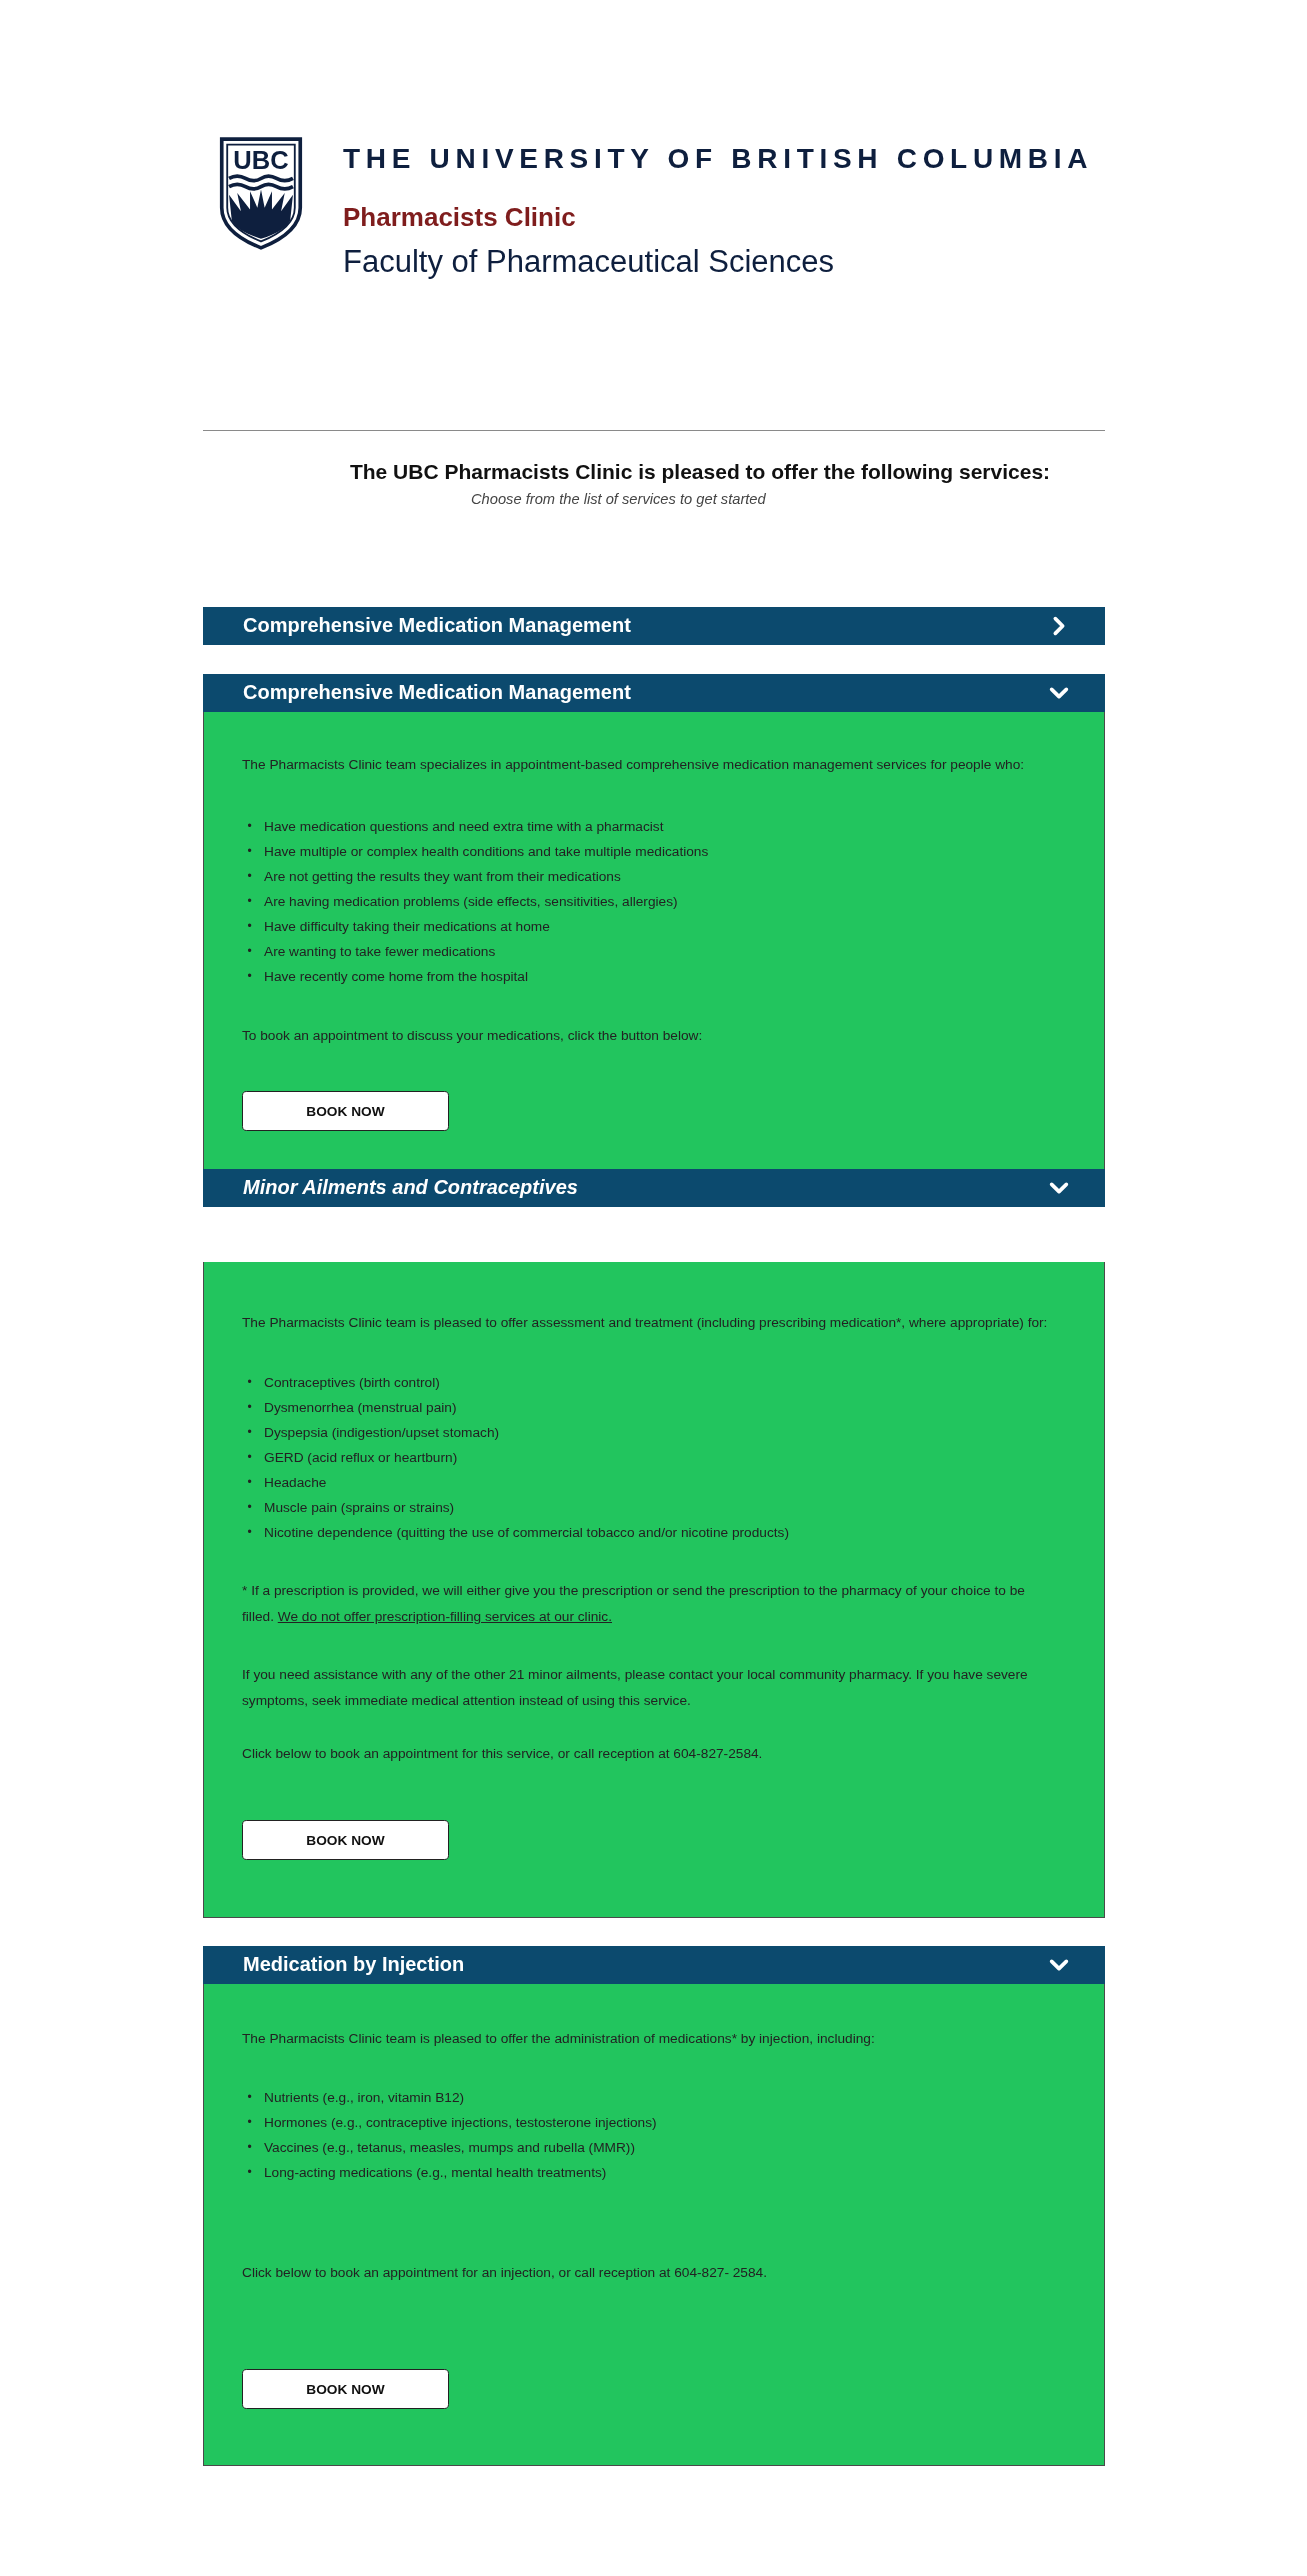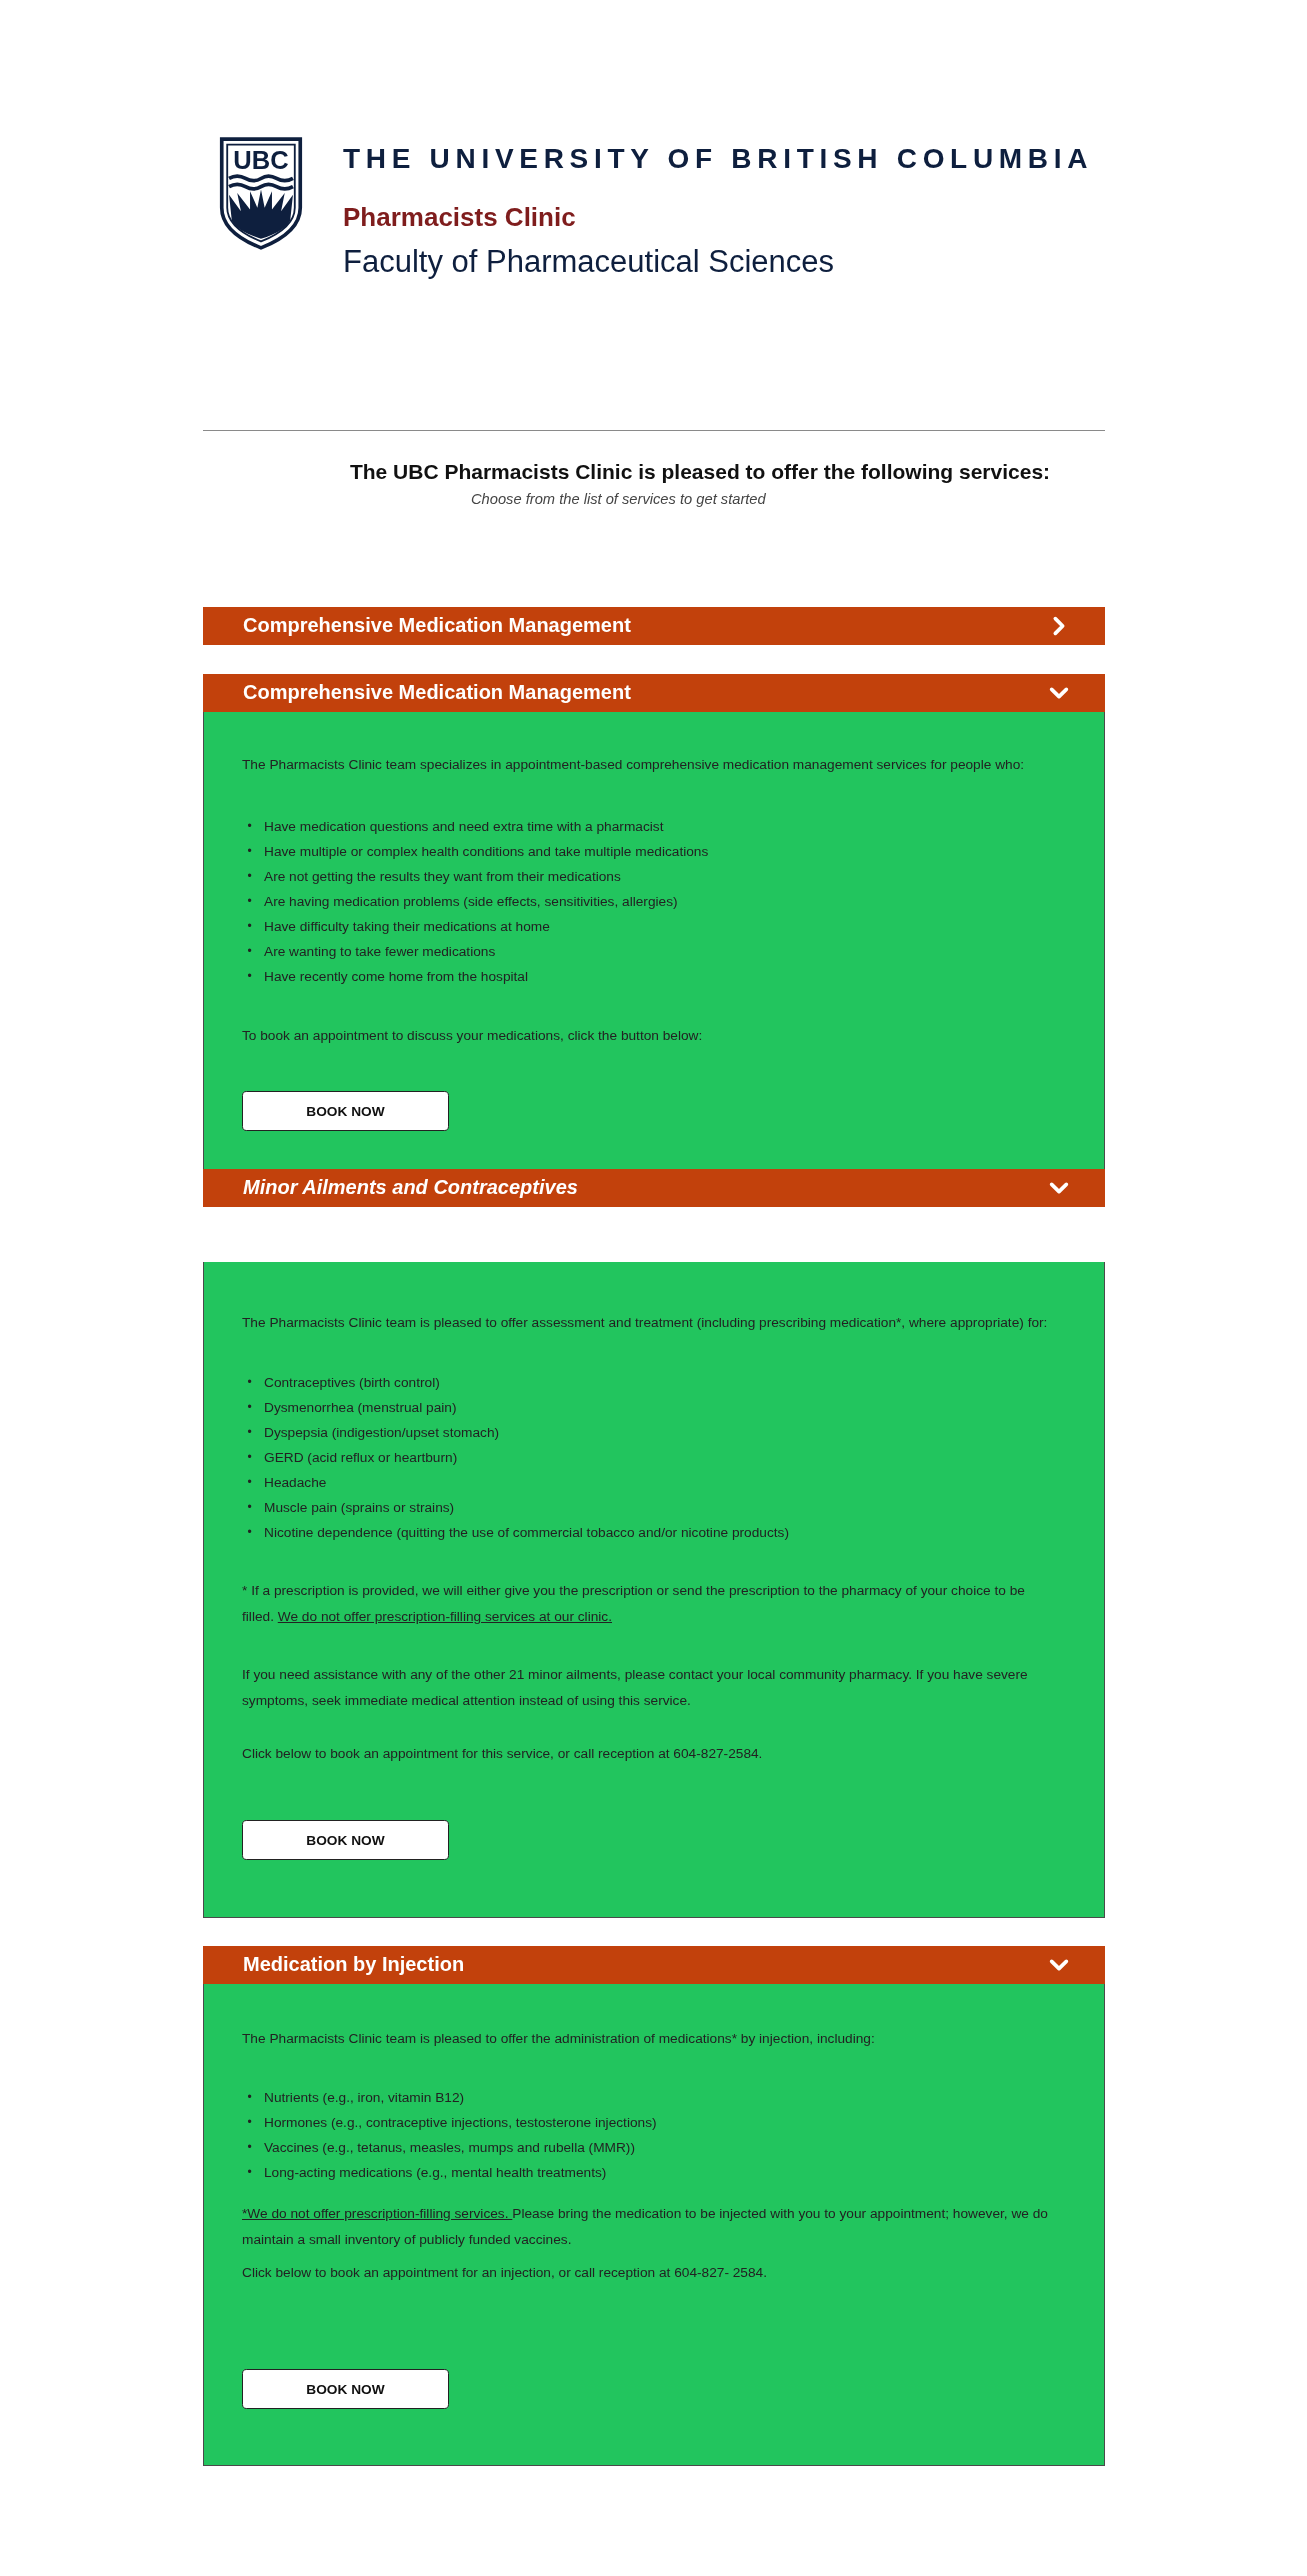--- a/index.html
+++ b/index.html
@@ -9,21 +9,21 @@
   .logo { position: absolute; left: 0; top: 0; width: 84px; height: 115px; }
   .uni-name { position: absolute; left: 124px; top: 7.3px; font-size: 28px; font-weight: bold; letter-spacing: 5.7px; color: #0e1f3e; white-space: nowrap; }
   .clinic-name { position: absolute; left: 124px; top: 66px; font-size: 26px; font-weight: bold; color: #7f1d1d; white-space: nowrap; }
   .faculty-name { position: absolute; left: 124px; top: 108px; font-size: 31px; color: #0e1f3e; white-space: nowrap; }
 
   .divider { position: absolute; left: 203px; top: 430px; width: 902px; height: 0; border-top: 1.8px solid #8a8a8a; }
 
   .intro-title { position: absolute; left: 203px; width: 902px; top: 460px; text-align: center; font-size: 21px; font-weight: bold; color: #111; padding-left: 92px; box-sizing: border-box; }
   .intro-sub { position: absolute; left: 471px; top: 491px; font-size: 14.7px; font-style: italic; color: #444; white-space: nowrap; }
 
-  .acc-header { position: absolute; left: 203px; width: 902px; height: 38px; background: #c2410c; color: #fff; box-sizing: border-box; cursor: pointer; }
+  .acc-header { position: absolute; left: 203px; width: 902px; height: 38px; background: #0c4a6e; color: #fff; box-sizing: border-box; cursor: pointer; }
   .acc-title { position: absolute; left: 40px; top: 7.3px; font-size: 20px; font-weight: bold; white-space: nowrap; }
   .acc-icon { position: absolute; right: 35px; top: 8.2px; width: 22px; height: 22px; }
 
   .acc-body { position: absolute; left: 203px; width: 902px; border: 1.8px solid #4a4a4a; border-top: none; box-sizing: border-box; background: #22c55e; }
   .p { position: absolute; left: 38px; font-size: 13.7px; color: #222; line-height: 26px; white-space: nowrap; }
   .p.wrap { white-space: normal; width: 806px; }
   .p u { text-decoration: underline; }
   ul.list { position: absolute; left: 38px; margin: 0; padding: 0; list-style: none; }
   ul.list li { font-size: 13.7px; line-height: 25px; color: #222; padding-left: 22px; position: relative; white-space: nowrap; }
   ul.list li::before { content: "\2022"; position: absolute; left: 5.5px; top: 0; font-size: 12px; }
@@ -110,17 +110,16 @@
   </svg>
 </div>
 <div class="acc-body" style="top:1984px; height:482px;">
   <div class="p" style="top:42px;">The Pharmacists Clinic team is pleased to offer the administration of medications* by injection, including:</div>
   <ul class="list" style="top:101px;">
     <li>Nutrients (e.g., iron, vitamin B12)</li>
     <li>Hormones (e.g., contraceptive injections, testosterone injections)</li>
     <li>Vaccines (e.g., tetanus, measles, mumps and rubella (MMR))</li>
     <li>Long-acting medications (e.g., mental health treatments)</li>
   </ul>
-  <div class="p wrap" style="top:217px;"><u>*We do not offer prescription-filling services. </u><span>Please bring the medication to be injected with you to your appointment; however, we do maintain a small inventory of publicly funded vaccines.</span></div>
   <div class="p" style="top:276px;">Click below to book an appointment for an injection, or call reception at 604-827- 2584.</div>
   <button class="book-btn" style="top:385px;">BOOK NOW</button>
 </div>
 
 
 </body></html>

